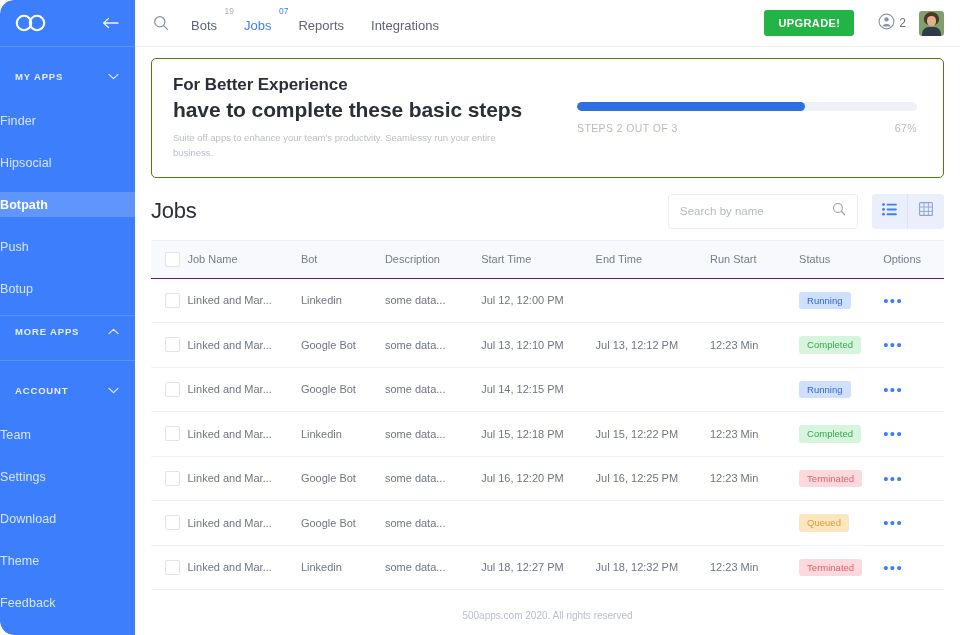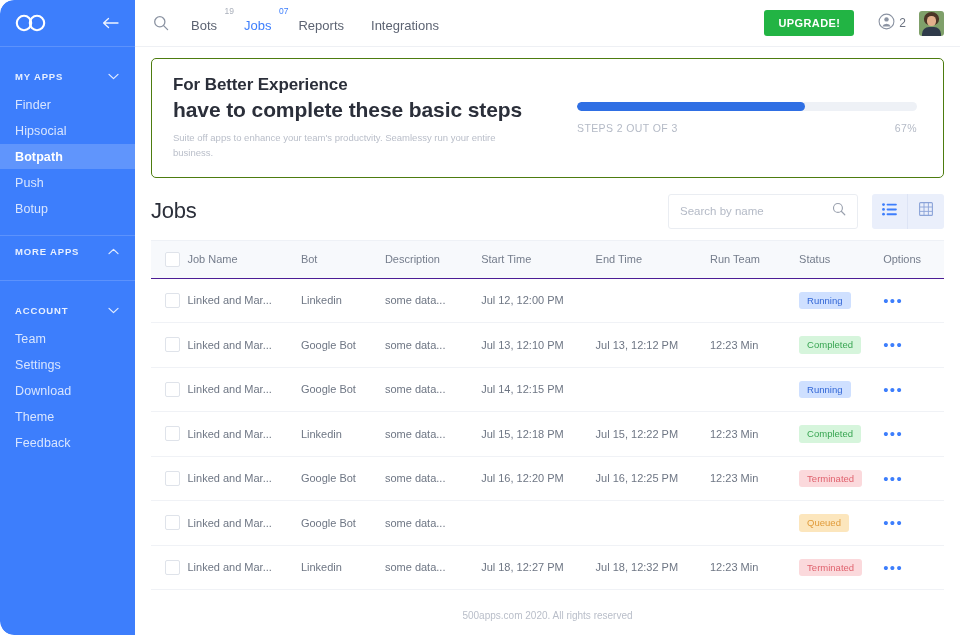--- a/index.html
+++ b/index.html
@@ -54,26 +54,25 @@
     font-size: 9.5px;
     font-weight: bold;
     letter-spacing: 0.85px;
   }
   .chev { opacity: .85; display: block; }
 
   .sb-item {
     height: 25px;
     display: flex;
     align-items: center;
-    padding-left: 15px;
     color: rgba(255,255,255,0.80);
     font-size: 12.5px;
     letter-spacing: .1px;
     cursor: pointer;
-    margin-top: 1px;
+    margin-top: 17px;
   }
   .sb-item.active {
     background: rgba(255,255,255,0.18);
     color: #ffffff;
     font-weight: bold;
   }
   .sb-divider {
     height: 1px;
     background: rgba(255,255,255,0.16);
     margin-top: 14px;
@@ -526,21 +525,21 @@
         <thead>
           <tr>
             <th class="col-chk">
               <span class="chk"></span>
             </th>
             <th class="col-job">Job Name</th>
             <th class="col-bot">Bot</th>
             <th class="col-desc">Description</th>
             <th class="col-start">Start Time</th>
             <th class="col-end">End Time</th>
-            <th class="col-run">Run Team</th>
+            <th class="col-run">Run Start</th>
             <th class="col-status">Status</th>
             <th class="col-opt">Options</th>
           </tr>
         </thead>
         <tbody id="tableBody">
             <tr>
               <td class="col-chk">
                 <span class="chk"></span>
               </td>
               <td class="col-job">Linked and Mar...</td>

